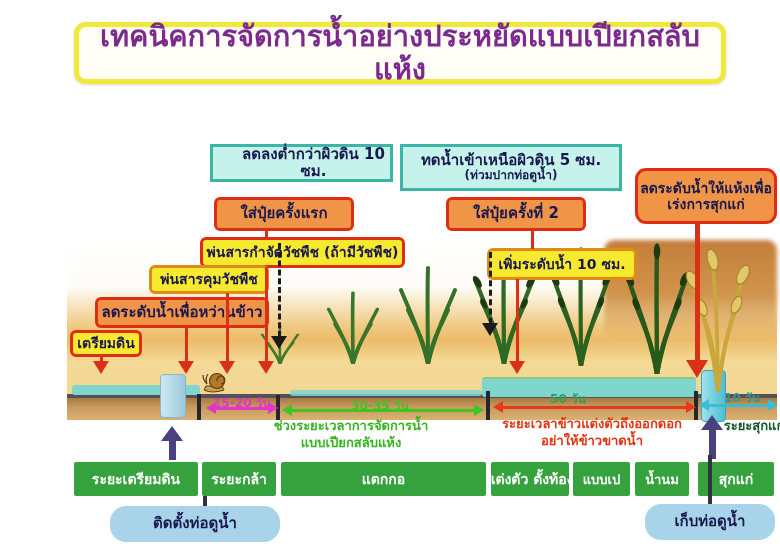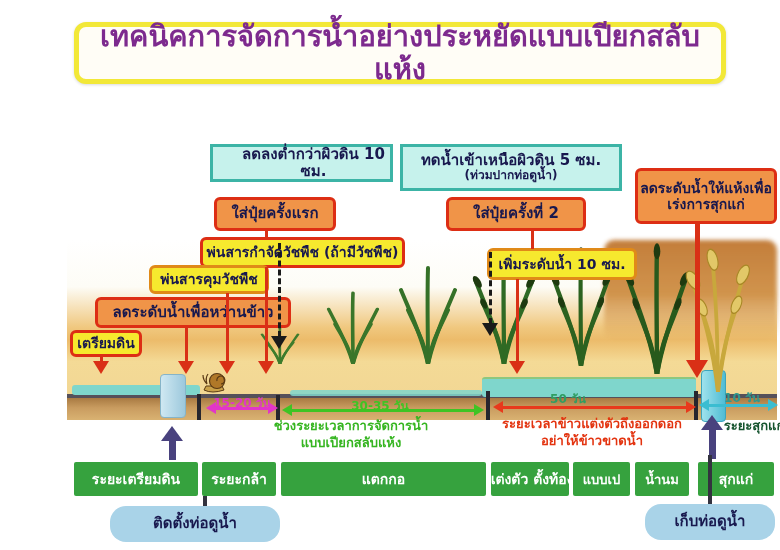--- a/index.html
+++ b/index.html
@@ -145,40 +145,40 @@
   </div>
 
   <div class="bx cyanbox" style="left:198px;top:144px;width:183px;height:38px;padding-left:24px;">
     <span>ลดลงต่ำกว่าผิวดิน 10 ซม.</span>
   </div>
   <div class="bx cyanbox" style="left:388px;top:144px;width:222px;height:47px;">
     <span>ทดน้ำเข้าเหนือผิวดิน 5 ซม.</span>
     <span style="font-size:12px;">(ท่วมปากท่อดูน้ำ)</span>
   </div>
 
-  <div class="bx orangebox" style="left:202px;top:197px;width:122px;height:34px;justify-content:center;">
+  <div class="bx orangebox" style="left:202px;top:197px;width:140px;height:34px;justify-content:center;">
     <span>ใส่ปุ๋ยครั้งแรก</span>
   </div>
   <div class="bx orangebox" style="left:434px;top:197px;width:140px;height:34px;">
     <span>ใส่ปุ๋ยครั้งที่ 2</span>
   </div>
   <div class="bx yellowbox" style="left:188px;top:237px;width:205px;height:31px;">
     <span>พ่นสารกำจัดวัชพืช (ถ้ามีวัชพืช)</span>
   </div>
   <div class="bx yellowbox ob" style="left:475px;top:248px;width:150px;height:32px;">
     <span>เพิ่มระดับน้ำ  10 ซม.</span>
   </div>
-  <div class="bx orangebox" style="left:623px;top:168px;width:142px;height:56px;font-size:14px;">
+  <div class="bx orangebox" style="left:623px;top:168px;width:142px;height:56px;font-size:14px;border-radius:11px;">
     <span>ลดระดับน้ำให้แห้งเพื่อ</span>
     <span>เร่งการสุกแก่</span>
   </div>
   <div class="bx yellowbox ob" style="left:137px;top:265px;width:120px;height:29px;">
     <span>พ่นสารคุมวัชพืช</span>
   </div>
-  <div class="bx orangebox" style="left:83px;top:297px;width:196px;height:31px;">
+  <div class="bx orangebox" style="left:83px;top:297px;width:174px;height:31px;">
     <span>ลดระดับน้ำเพื่อหว่านข้าว</span>
   </div>
   <div class="bx yellowbox" style="left:58px;top:330px;width:72px;height:27px;">
     <span>เตรียมดิน</span>
   </div>
 
   <div class="vline" style="left:88px;top:355px;height:8px;"></div>
   <div class="ahead" style="left:81px;top:361px;"></div>
   <div class="vline" style="left:173px;top:327px;height:35px;"></div>
   <div class="ahead" style="left:166px;top:361px;"></div>

